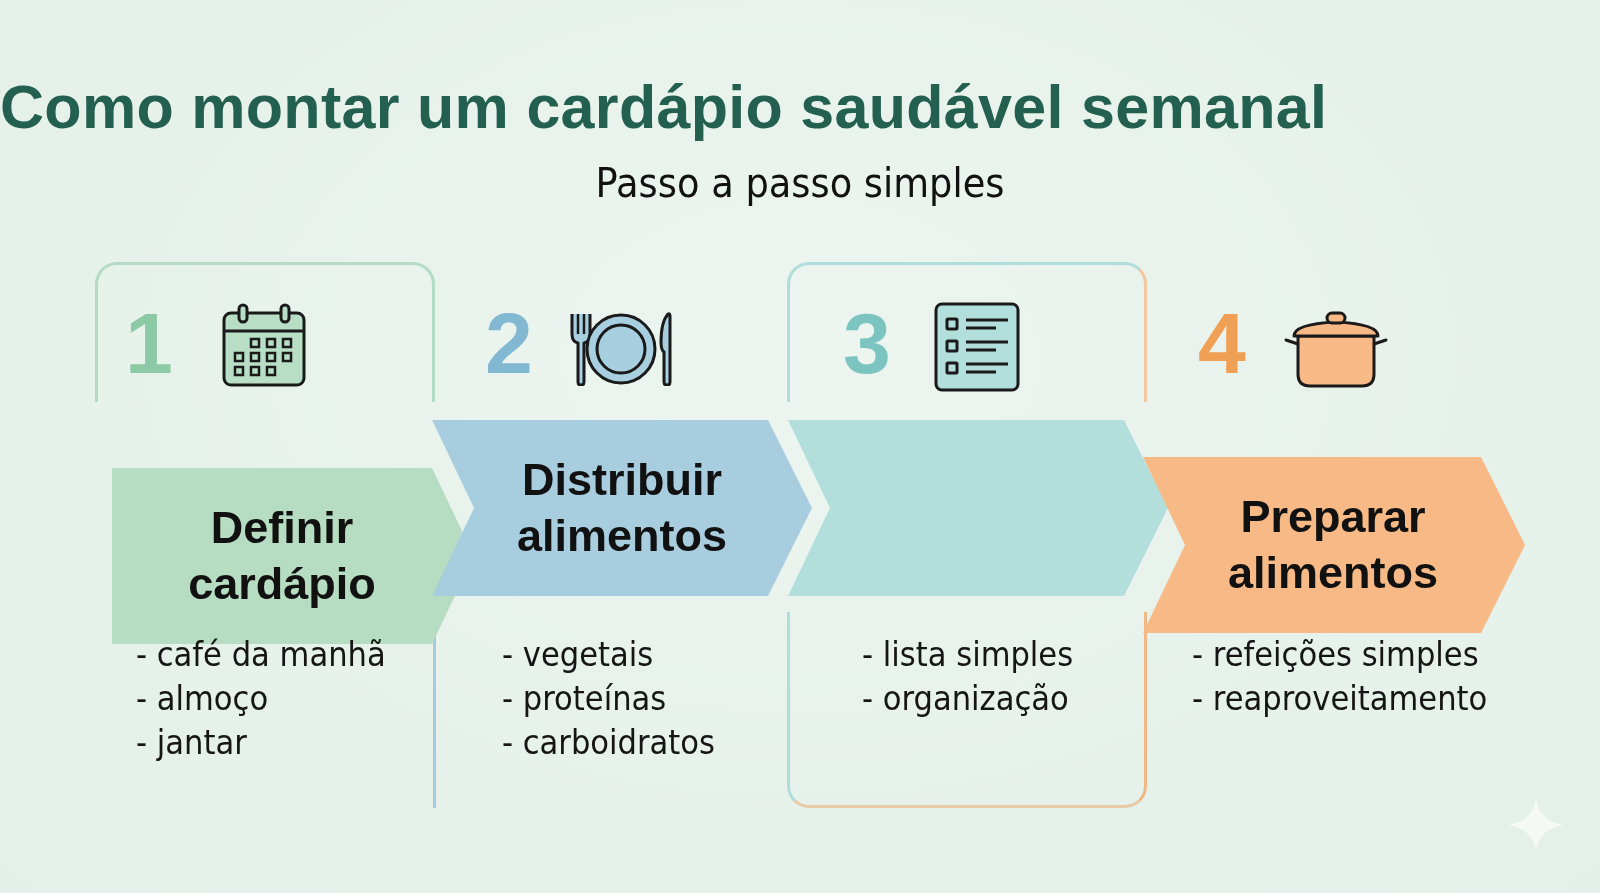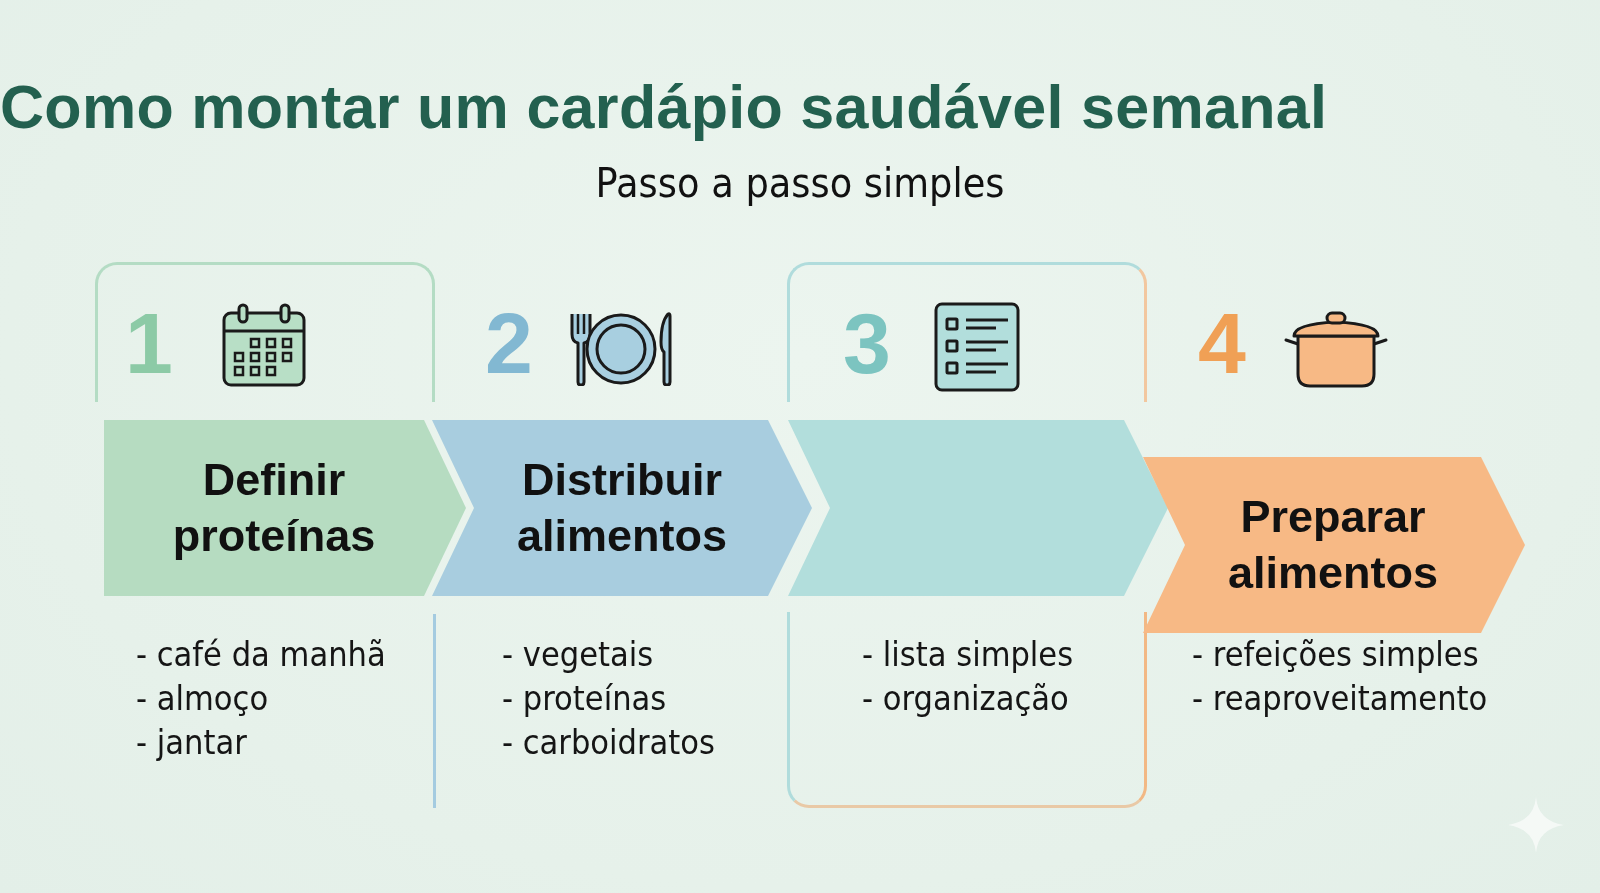--- a/index.html
+++ b/index.html
@@ -116,28 +116,28 @@
 <div class="icon" style="left:1284px;top:310px;">
   <svg width="104" height="80" viewBox="0 0 104 80">
     <line x1="2" y1="30" x2="14" y2="34" stroke="#1a1a1a" stroke-width="3" stroke-linecap="round"></line>
     <line x1="102" y1="30" x2="90" y2="34" stroke="#1a1a1a" stroke-width="3" stroke-linecap="round"></line>
     <path d="M14 26 H90 V64 Q90 76 78 76 H26 Q14 76 14 64 Z" fill="#f7b985" stroke="#1a1a1a" stroke-width="3" stroke-linejoin="round"></path>
     <path d="M10 26 Q10 14 52 12 Q94 14 94 26 Z" fill="#f7b985" stroke="#1a1a1a" stroke-width="3" stroke-linejoin="round"></path>
     <rect x="43" y="3" width="18" height="10" rx="5" fill="#f7b985" stroke="#1a1a1a" stroke-width="3"></rect>
   </svg>
 </div>
 
-<div class="chev" style="left:104px;width:362px;">
+<div class="chev" style="left:112px;width:362px;margin-top:48px;">
   <svg width="362" height="176" viewBox="0 0 362 176">
       <polygon points="0,0 320,0 362,88 320,176 0,176" fill="#b6dcc1"></polygon>
     </svg>
   <div class="chev-label" style="left:0;width:340px;">
     <div>
         <div>Definir</div>
-        <div>proteínas</div>
+        <div>cardápio</div>
       </div>
   </div>
 </div>
 
 <div class="chev" style="left:432px;width:380px;">
   <svg width="380" height="176" viewBox="0 0 380 176">
       <polygon points="0,0 336,0 380,88 336,176 0,176 42,88" fill="#a8cddf"></polygon>
     </svg>
   <div class="chev-label" style="left:20px;width:340px;">
     <div>

